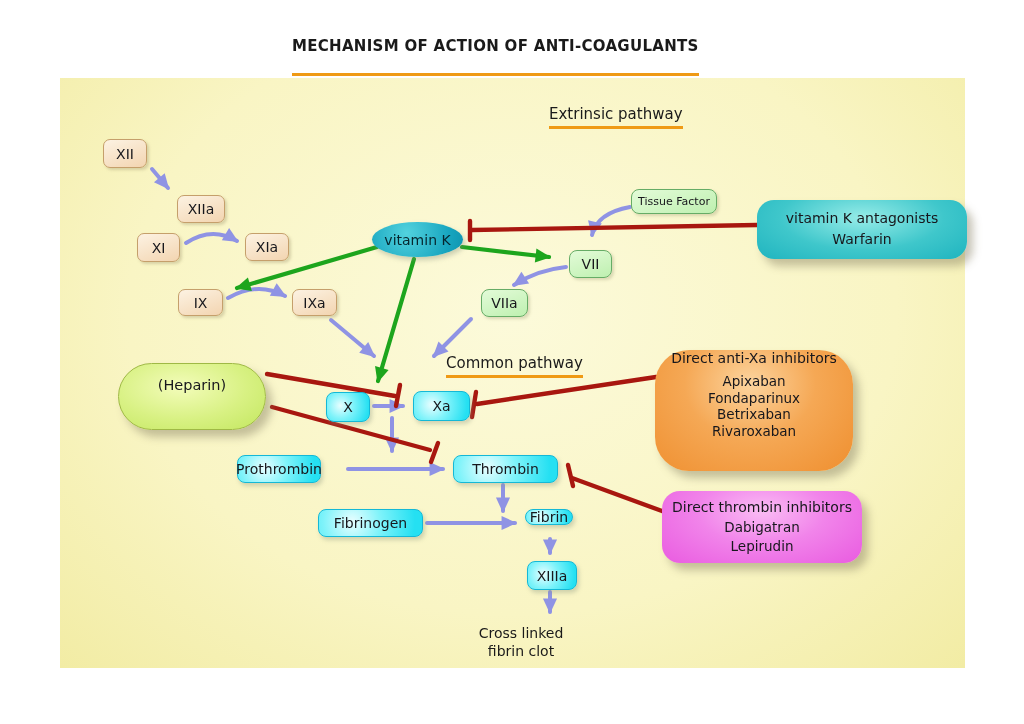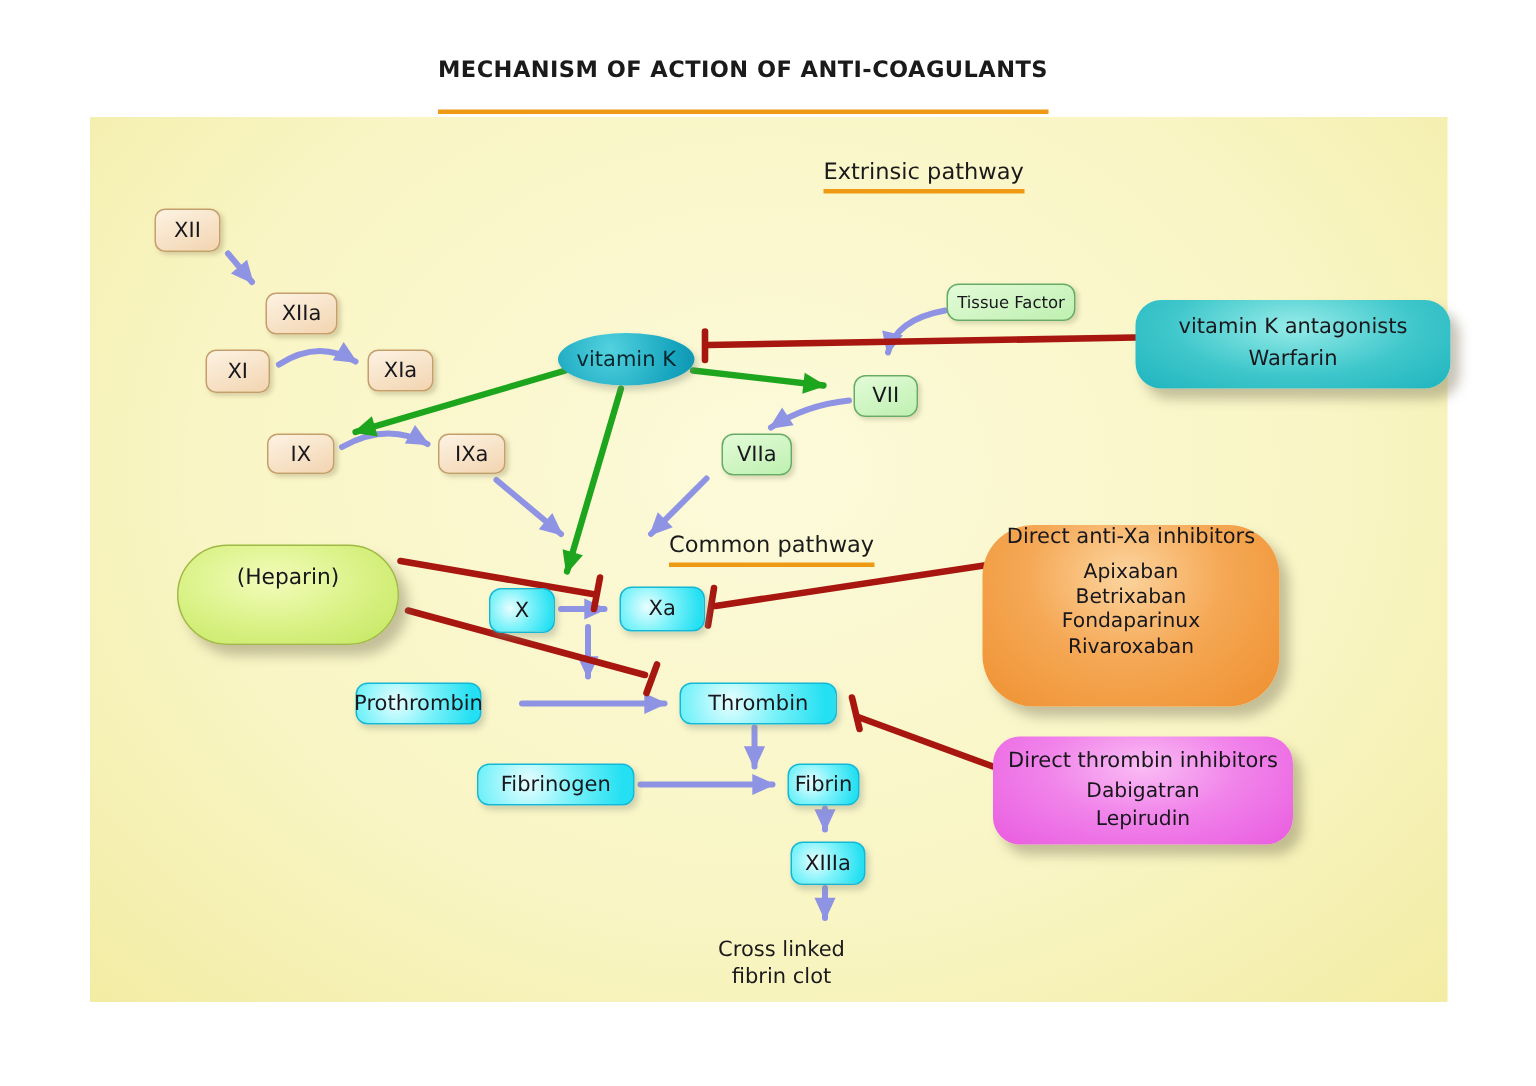--- a/index.html
+++ b/index.html
@@ -40,21 +40,21 @@
   #nIXa  { left:292px; top:289px; width:45px;  height:27px; }
   #nVitK { left:372px; top:222px; width:91px;  height:35px; }
   #nTF   { left:631px; top:189px; width:86px; height:25px; font-size:11px; }
   #nVII  { left:569px; top:250px; width:43px;  height:28px; }
   #nVIIa { left:481px; top:289px; width:47px;  height:28px; }
   #nX    { left:326px; top:392px; width:44px;  height:30px; }
   #nXa   { left:413px; top:391px; width:57px;  height:30px; }
   #nPro  { left:237px; top:455px; width:84px; height:28px; }
   #nThr  { left:453px; top:455px; width:105px; height:28px; }
   #nFbg  { left:318px; top:509px; width:105px; height:28px; }
-  #nFbn  { left:525px; top:509px; width:48px;  height:28px; }
+  #nFbn  { left:525px; top:509px; width:48px;  height:16px; }
   #nXIIIa{ left:527px; top:561px; width:50px;  height:29px; }
 
   .clot { position:absolute; left:466px; top:624px; width:110px; text-align:center;
     font-size:14px; line-height:18px; z-index:2; }
 
   .drug { position:absolute; z-index:3; text-align:center; color:#17171c;
     box-shadow:6px 7px 8px rgba(130,125,95,.45); }
   #dWarf { left:757px; top:200px; width:210px; height:59px; border-radius:17px; padding-top:8px;
     font-size:14px; line-height:21px;
     background:radial-gradient(ellipse at 50% 30%, #96ECE8 0%, #3FC7CB 55%, #1FB4BF 100%); }
@@ -160,22 +160,22 @@
   </div>
 
   <div class="drug" id="dWarf">
     <div class="drug-title">vitamin K antagonists</div>
     <div class="drug-item">Warfarin</div>
   </div>
 
   <div class="drug" id="dAXa">
     <div class="drug-title">Direct anti-Xa inhibitors</div>
     <div class="drug-item">Apixaban</div>
+    <div class="drug-item">Fondaparinux</div>
     <div class="drug-item">Betrixaban</div>
-    <div class="drug-item">Fondaparinux</div>
     <div class="drug-item">Rivaroxaban</div>
   </div>
 
   <div class="drug" id="dLMWH">
     <div>(Heparin)</div>
   </div>
 
   <div class="drug" id="dDTI">
     <div class="drug-title">Direct thrombin inhibitors</div>
     <div class="drug-item">Dabigatran</div>

